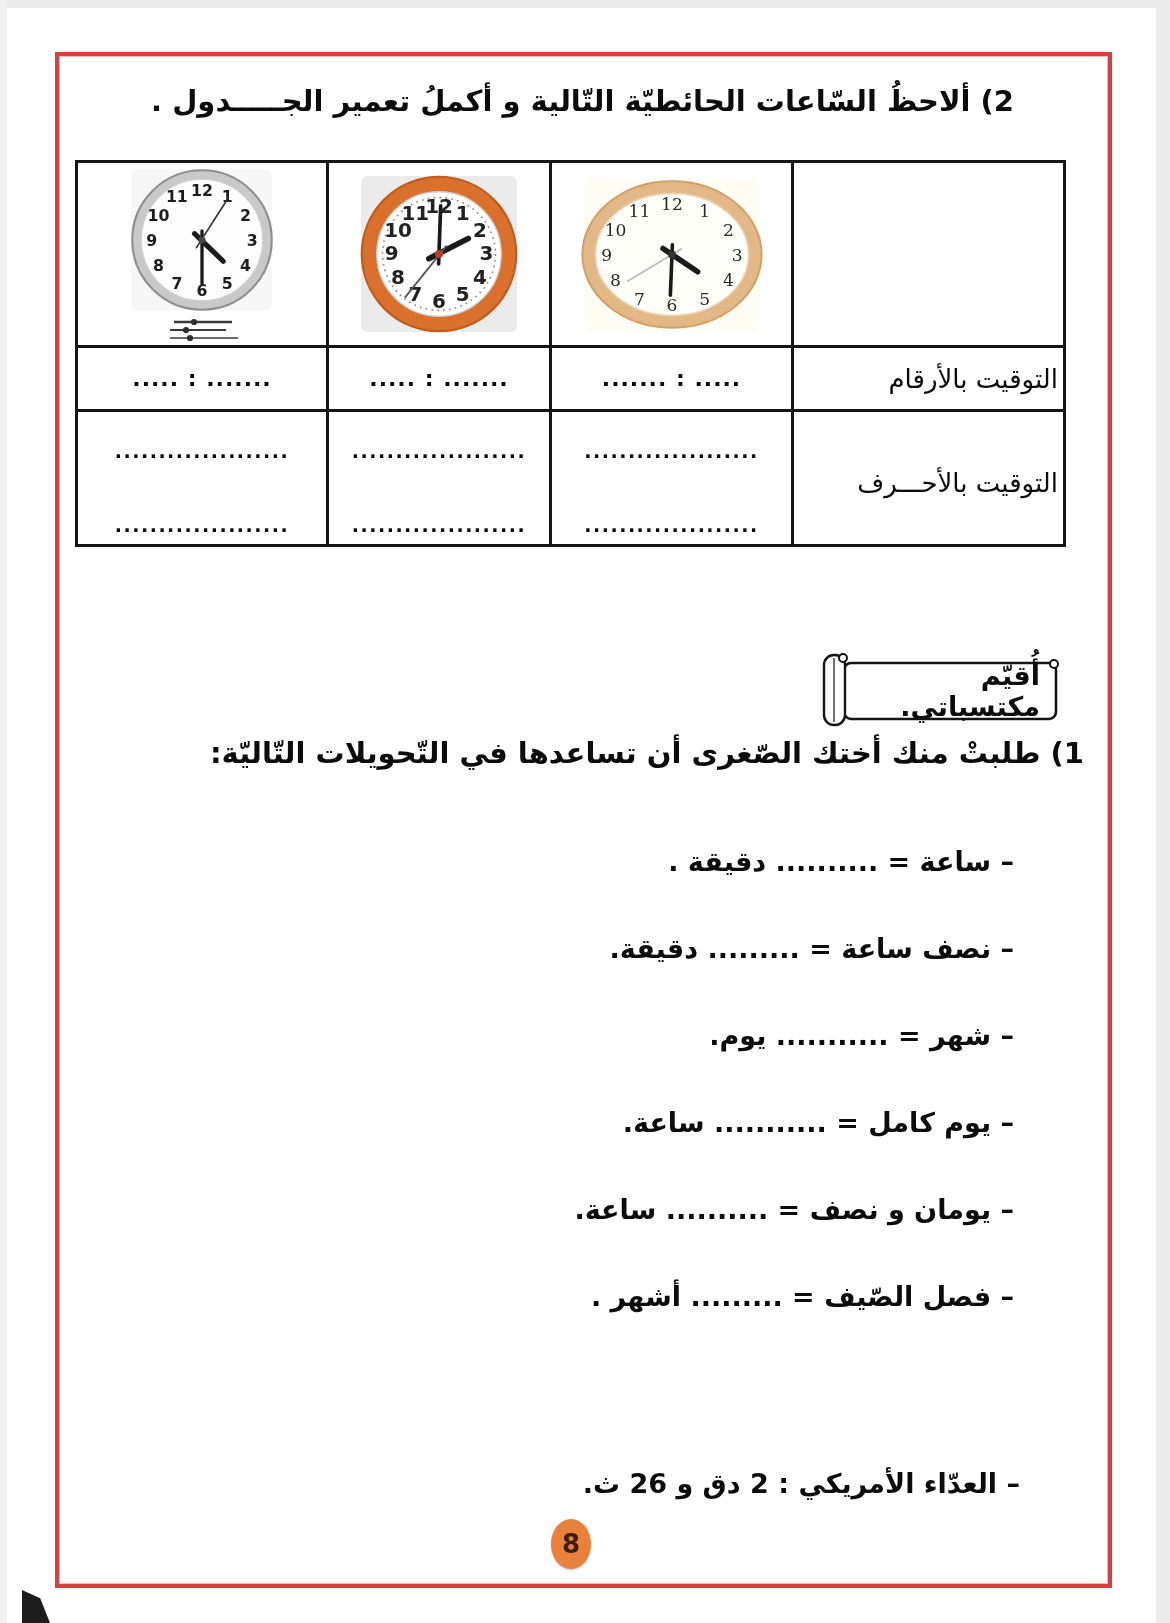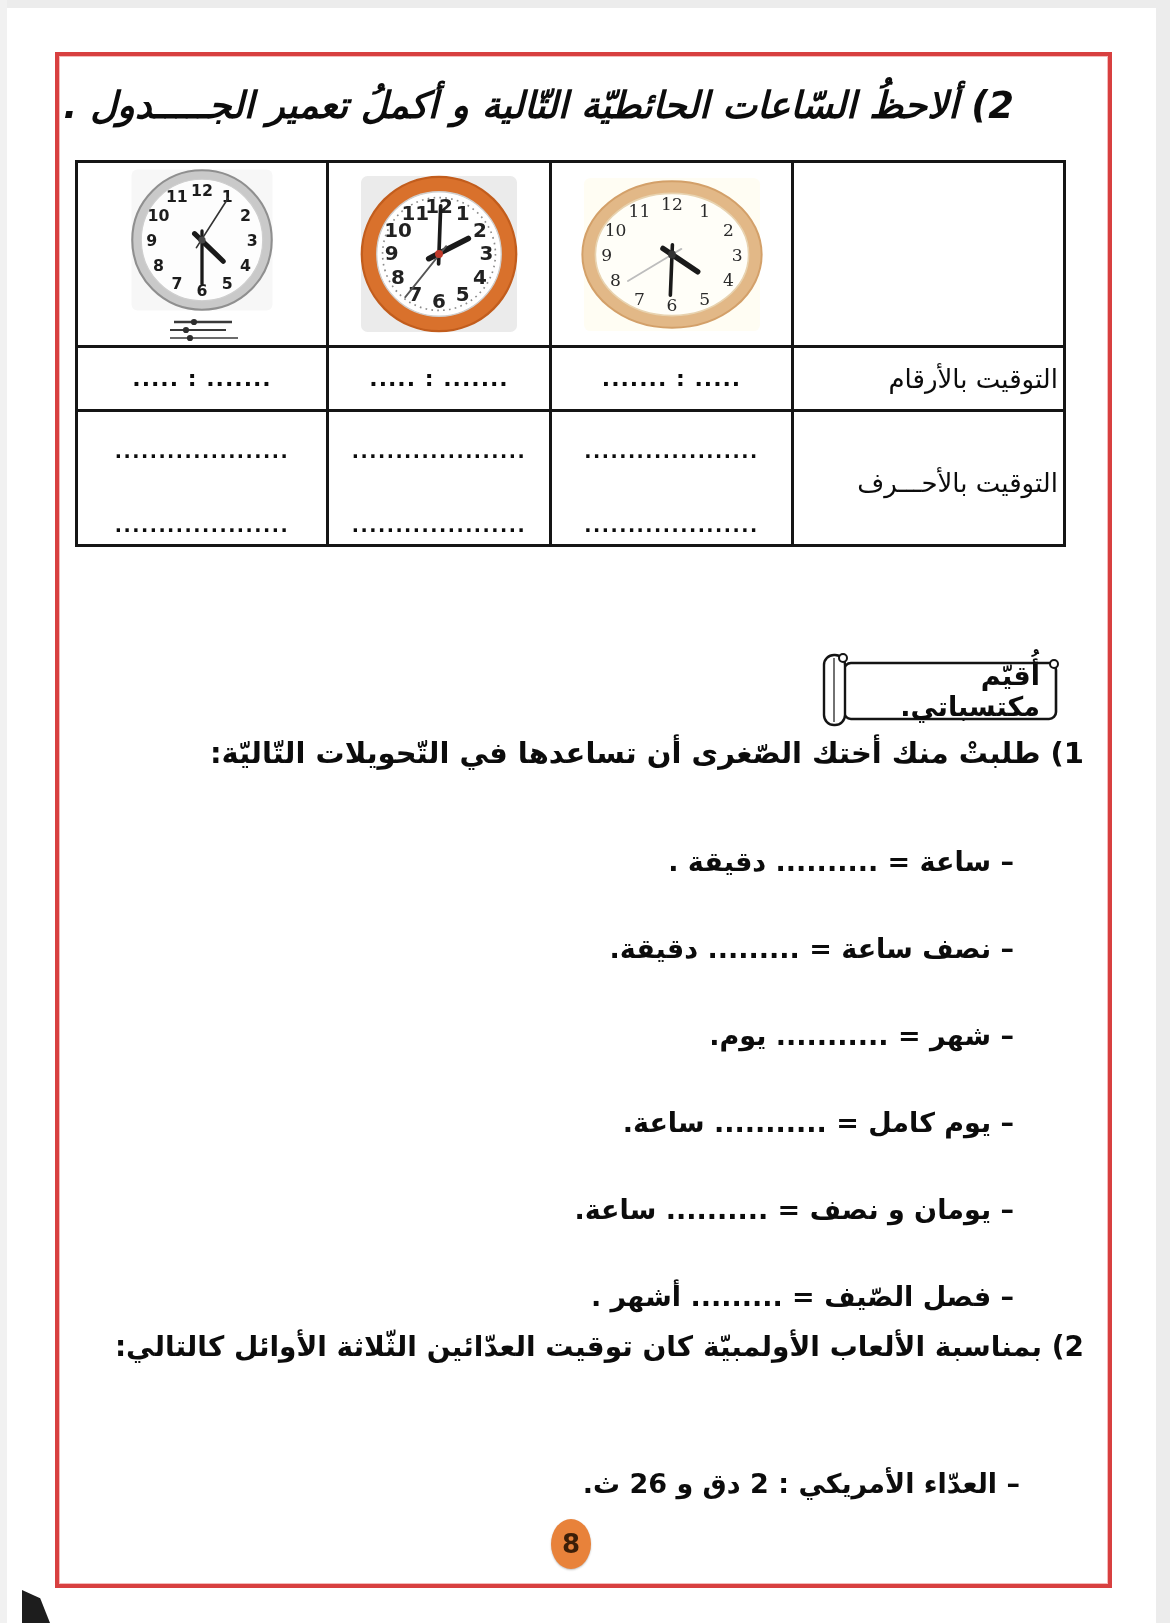--- a/index.html
+++ b/index.html
@@ -4,21 +4,21 @@
 <style>
   html,body{margin:0;padding:0;background:#dcdcdc;}
   .page{position:relative;width:1170px;height:1623px;background:#ffffff;overflow:hidden;
         font-family:"DejaVu Sans",sans-serif;color:#0c0c0c;}
   .edge{position:absolute;background:#ececec;}
   .edge-top{left:0;top:0;width:1170px;height:8px;}
   .edge-right{left:1156px;top:0;width:14px;height:1623px;}
   .edge-left{left:0;top:0;width:7px;height:1623px;background:#f1f1f1;}
   .red-frame{position:absolute;left:55px;top:52px;width:1049px;height:1528px;
              border:4px solid #d84040;box-shadow:inset 0 0 0 1px #f4baba;}
-  .title{position:absolute;top:84px;right:156px;direction:rtl;font-size:37px;font-weight:bold;font-style:italic;}
+  .title{position:absolute;top:84px;right:156px;direction:rtl;font-size:29px;font-weight:bold;}
   
   table.clock-table{position:absolute;left:75px;top:160px;border-collapse:collapse;direction:rtl;
                     table-layout:fixed;}
   table.clock-table td{border:3px solid #151515;padding:0;vertical-align:middle;text-align:center;background:#fff;}
   td.c-label{width:269px;}
   td.c-oval{width:239px;}
   td.c-orange{width:220px;}
   td.c-silver{width:248px;}
   tr.r-clocks td{height:182px;}
   tr.r-digits td{height:61px;}
@@ -214,21 +214,20 @@
 
   <div class="items">
     <div class="item">– ساعة = .......... دقيقة .</div>
     <div class="item">– نصف ساعة = ......... دقيقة.</div>
     <div class="item">– شهر = ........... يوم.</div>
     <div class="item">– يوم كامل = ........... ساعة.</div>
     <div class="item">– يومان و نصف = .......... ساعة.</div>
     <div class="item">– فصل الصّيف = ......... أشهر .</div>
   </div>
 
-  <div class="q-line q2">2) بمناسبة الألعاب الأولمبيّة كان توقيت العدّائين الثّلاثة الأوائل كالتالي:</div>
   <div class="q-line runner">– العدّاء الأمريكي : 2 دق و 26 ث.</div>
 
   <div class="page-badge">
     <span>8</span>
   </div>
 
   <div class="corner-mark"></div>
 </div>
 
 </body></html>

